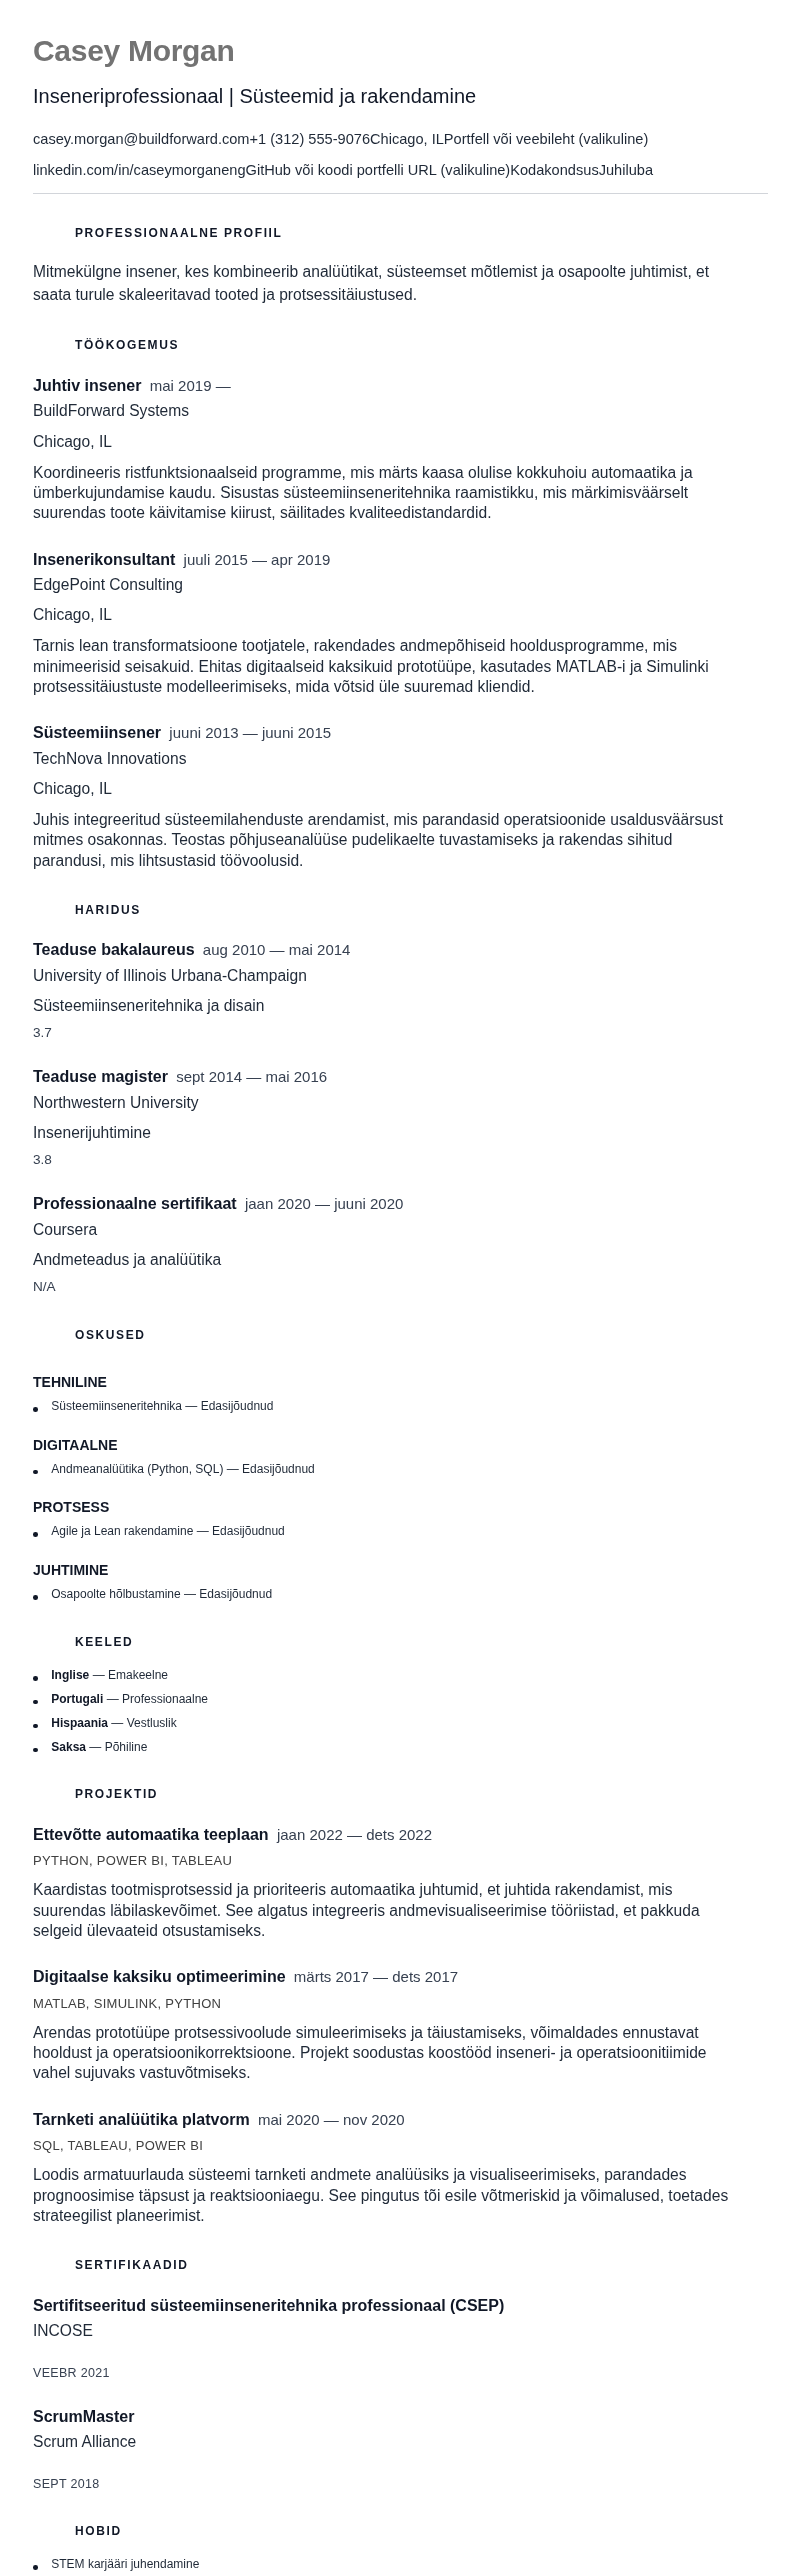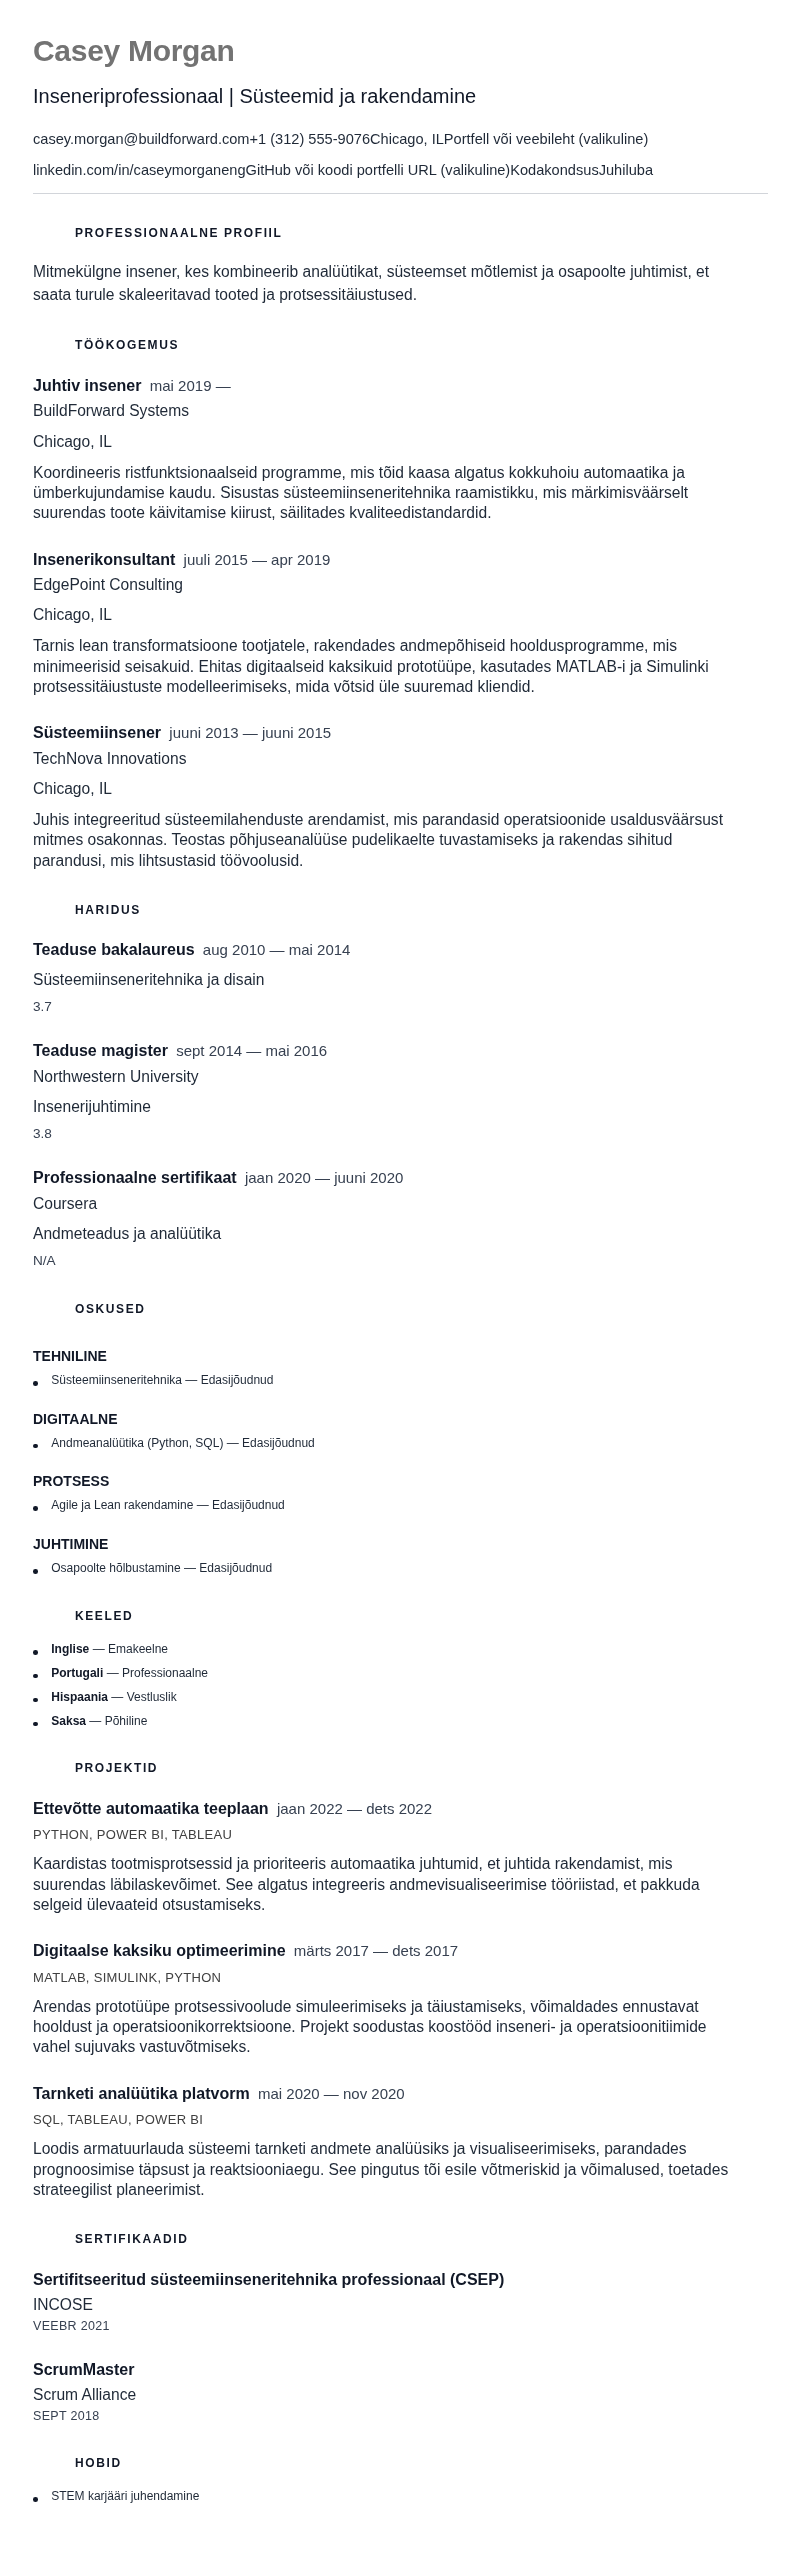--- a/index.html
+++ b/index.html
@@ -92,21 +92,21 @@
     font-size: 13px;
     color: #404040;
     letter-spacing: 0.3px;
     margin-top: 9.4px;
     line-height: 1.2;
   }
   .cert-date {
     font-size: 12.5px;
     color: #374151;
     letter-spacing: 0.3px;
-    margin-top: 4px;
+    margin-top: 25px;
     line-height: 1.2;
   }
 
   
   .skill-group { margin-top: 22px; }
   .skill-group:first-of-type { margin-top: 32px; }
   .skill-group-label {
     font-size: 14px;
     font-weight: 700;
     color: #111827;
@@ -156,21 +156,21 @@
   <section>
     <h2 class="section-heading">TÖÖKOGEMUS</h2>
 
     <div class="item">
       <div class="title-row">
         <span class="item-title">Juhtiv insener</span>
         <span class="item-dates">mai 2019 —</span>
       </div>
       <div class="item-line">BuildForward Systems</div>
       <div class="item-line location">Chicago, IL</div>
-      <p class="item-desc">Koordineeris ristfunktsionaalseid programme, mis tõid kaasa algatus kokkuhoiu automaatika ja ümberkujundamise kaudu. Sisustas süsteemiinseneritehnika raamistikku, mis märkimisväärselt suurendas toote käivitamise kiirust, säilitades kvaliteedistandardid.</p>
+      <p class="item-desc">Koordineeris ristfunktsionaalseid programme, mis märts kaasa olulise kokkuhoiu automaatika ja ümberkujundamise kaudu. Sisustas süsteemiinseneritehnika raamistikku, mis märkimisväärselt suurendas toote käivitamise kiirust, säilitades kvaliteedistandardid.</p>
     </div>
 
     <div class="item">
       <div class="title-row">
         <span class="item-title">Insenerikonsultant</span>
         <span class="item-dates">juuli 2015 — apr 2019</span>
       </div>
       <div class="item-line">EdgePoint Consulting</div>
       <div class="item-line location">Chicago, IL</div>
       <p class="item-desc">Tarnis lean transformatsioone tootjatele, rakendades andmepõhiseid hooldusprogramme, mis minimeerisid seisakuid. Ehitas digitaalseid kaksikuid prototüüpe, kasutades MATLAB-i ja Simulinki protsessitäiustuste modelleerimiseks, mida võtsid üle suuremad kliendid.</p>
@@ -188,20 +188,21 @@
   </section>
 
   <section>
     <h2 class="section-heading">HARIDUS</h2>
 
     <div class="item">
       <div class="title-row">
         <span class="item-title">Teaduse bakalaureus</span>
         <span class="item-dates">aug 2010 — mai 2014</span>
       </div>
+      <div class="item-line">University of Illinois Urbana-Champaign</div>
       <div class="item-line location">Süsteemiinseneritehnika ja disain</div>
       <div class="item-gpa">3.7</div>
     </div>
 
     <div class="item">
       <div class="title-row">
         <span class="item-title">Teaduse magister</span>
         <span class="item-dates">sept 2014 — mai 2016</span>
       </div>
       <div class="item-line">Northwestern University</div>

